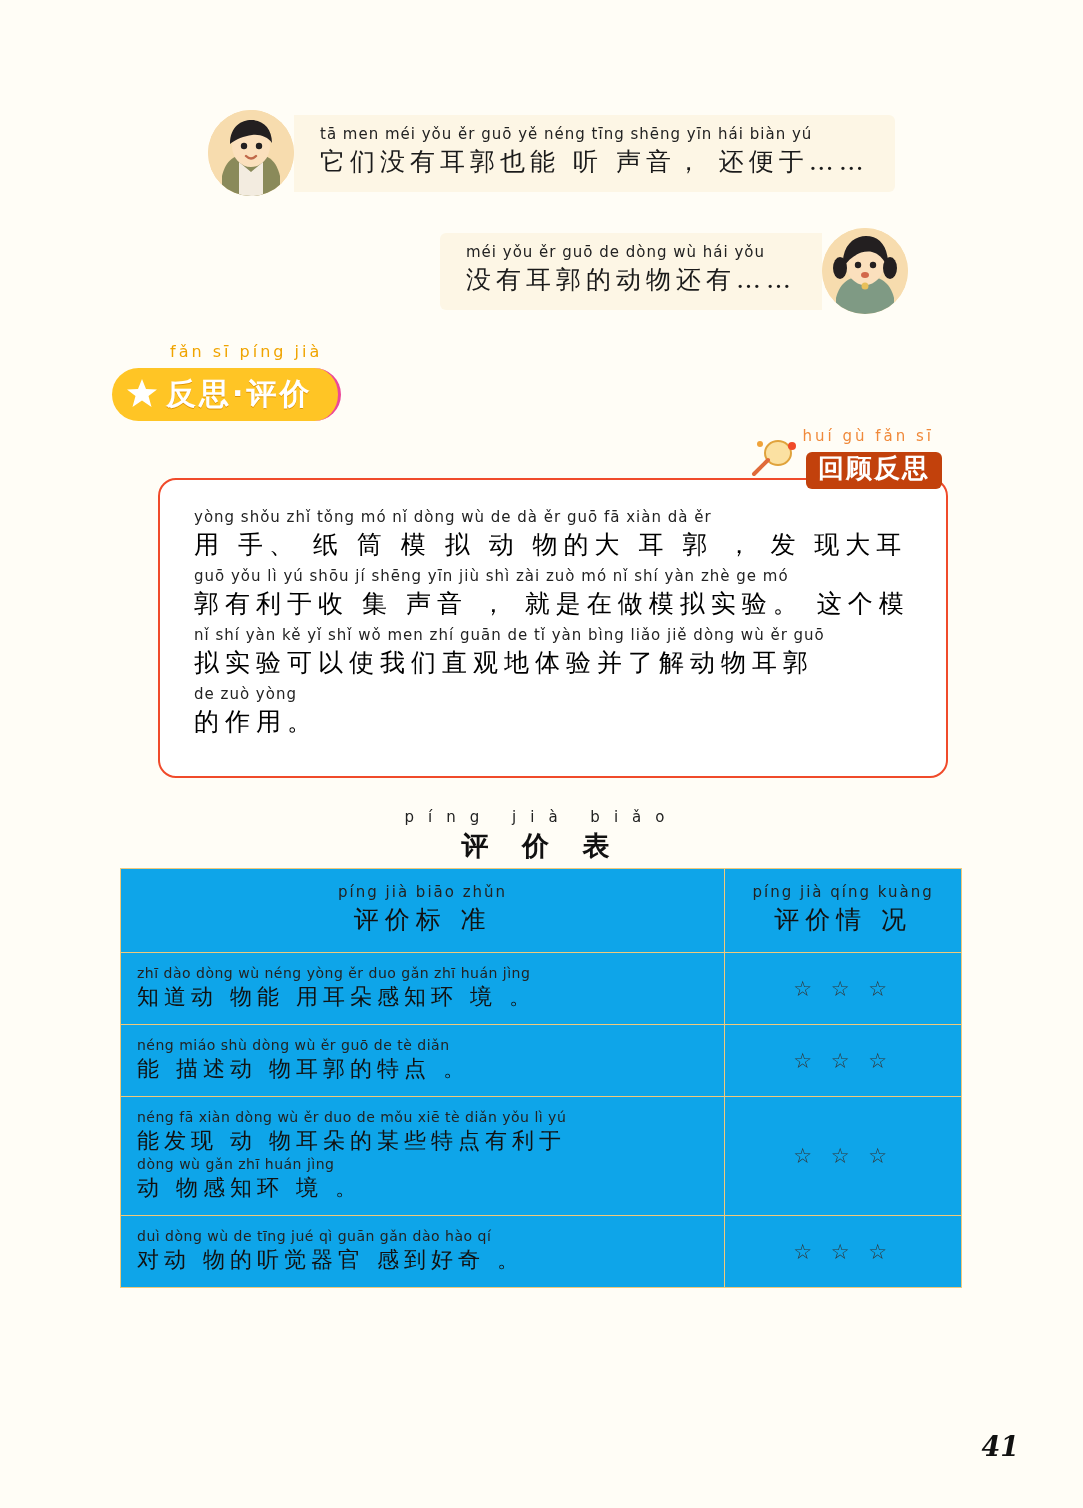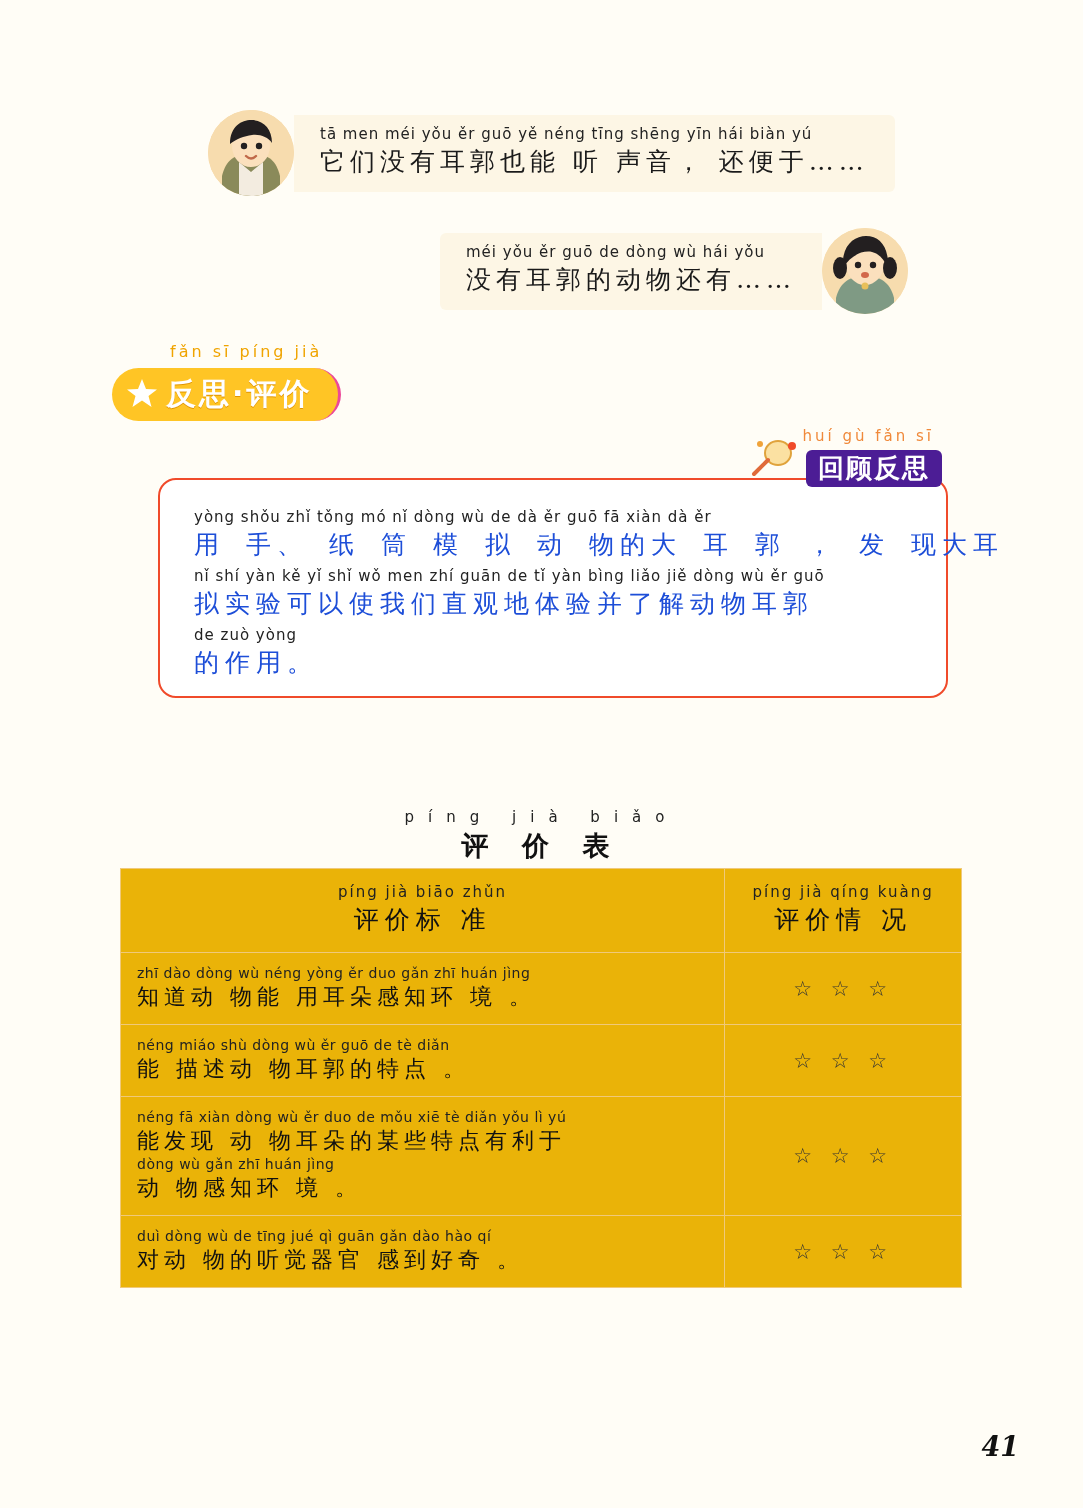--- a/index.html
+++ b/index.html
@@ -62,58 +62,58 @@
   }
   .sec-py {
     position: absolute; left: 58px; top: -26px;
     font-size: 16px; color: #f0a400; letter-spacing: 3px;
     font-family: "DejaVu Sans", sans-serif;
   }
   .sec-star { position: absolute; left: 14px; top: 50%; transform: translateY(-50%); }
 
   
   .review-box {
-    position: absolute; left: 158px; top: 478px; width: 790px; height: 220px;
+    position: absolute; left: 158px; top: 478px; width: 790px; height: 300px;
     border: 2px solid #f04a2a;
     border-radius: 18px;
     background: #ffffff;
   }
   .review-tab {
     position: absolute; right: 4px; top: -42px;
     display: flex; align-items: flex-end;
   }
   .review-tab-label {
-    background: #4c1d95; color: #fff; font-size: 26px; font-weight: bold;
+    background: #c2410c; color: #fff; font-size: 26px; font-weight: bold;
     letter-spacing: 2px; padding: 3px 12px 4px 12px; border-radius: 6px;
-    font-family: Liberation Sans, sans-serif;
+    font-family: Liberation Mono, monospace;
   }
   .review-tab-py {
     position: absolute; right: 8px; top: -24px; color: #f0893a; font-size: 15px;
     letter-spacing: 3px; font-family: "DejaVu Sans", sans-serif; white-space: nowrap;
   }
   .rb-body { padding: 28px 18px 10px 34px; }
   .rb-line { margin-bottom: 6px; }
   .rb-py {
     font-size: 15px; color: #222; letter-spacing: 1px; height: 20px;
     font-family: "DejaVu Sans", sans-serif; white-space: nowrap;
   }
   .rb-han {
-    font-size: 25px; color: #1d4ed8; letter-spacing: 6px; white-space: nowrap;
-    font-family: Liberation Mono, monospace;
+    font-size: 25px; color: #000000; letter-spacing: 6px; white-space: nowrap;
+    font-family: Liberation Sans, sans-serif;
   }
 
   
   .tbl-title { position: absolute; left: 0; top: 808px; width: 1083px; text-align: center; }
   .tbl-title-py { font-size: 15px; color: #222; letter-spacing: 14px; font-family: "DejaVu Sans", sans-serif; }
   .tbl-title-han { font-size: 27px; color: #111; letter-spacing: 12px; font-weight: bold; font-family: "DejaVu Serif", serif; margin-top: 2px; }
 
   
   .eval-table {
     position: absolute; left: 120px; top: 868px; width: 842px;
-    background: #eab308;
+    background: #0ea5e9;
     border: 1px solid #f0c97a;
     border-collapse: collapse;
   }
   .eval-table td, .eval-table th {
     border: 1px solid #f0c97a;
     vertical-align: middle;
     padding: 12px 16px;
   }
   .eval-table thead td { padding: 14px 16px 16px 16px; text-align: center; }
   .col-criteria { width: 605px; }
@@ -203,20 +203,24 @@
         <span class="review-tab-label">回顾反思</span>
       </span>
     </div>
 
     <div class="rb-body">
       <div class="rb-line">
         <div class="rb-py">yòng shǒu       zhǐ tǒng mó  nǐ  dòng wù  de  dà  ěr  guō        fā  xiàn dà  ěr</div>
         <div class="rb-han">用 手、 纸 筒 模 拟 动 物的大 耳 郭 ， 发 现大耳</div>
       </div>
       <div class="rb-line">
+        <div class="rb-py">guō yǒu  lì  yú shōu  jí shēng yīn        jiù  shì zài zuò mó  nǐ  shí yàn        zhè ge mó</div>
+        <div class="rb-han">郭有利于收 集 声音 ， 就是在做模拟实验。 这个模</div>
+      </div>
+      <div class="rb-line">
         <div class="rb-py">nǐ  shí yàn kě  yǐ  shǐ wǒ men zhí guān de   tǐ  yàn bìng liǎo jiě dòng wù  ěr guō</div>
         <div class="rb-han">拟实验可以使我们直观地体验并了解动物耳郭</div>
       </div>
       <div class="rb-line">
         <div class="rb-py">de  zuò yòng</div>
         <div class="rb-han">的作用。</div>
       </div>
     </div>
   </div>
 

